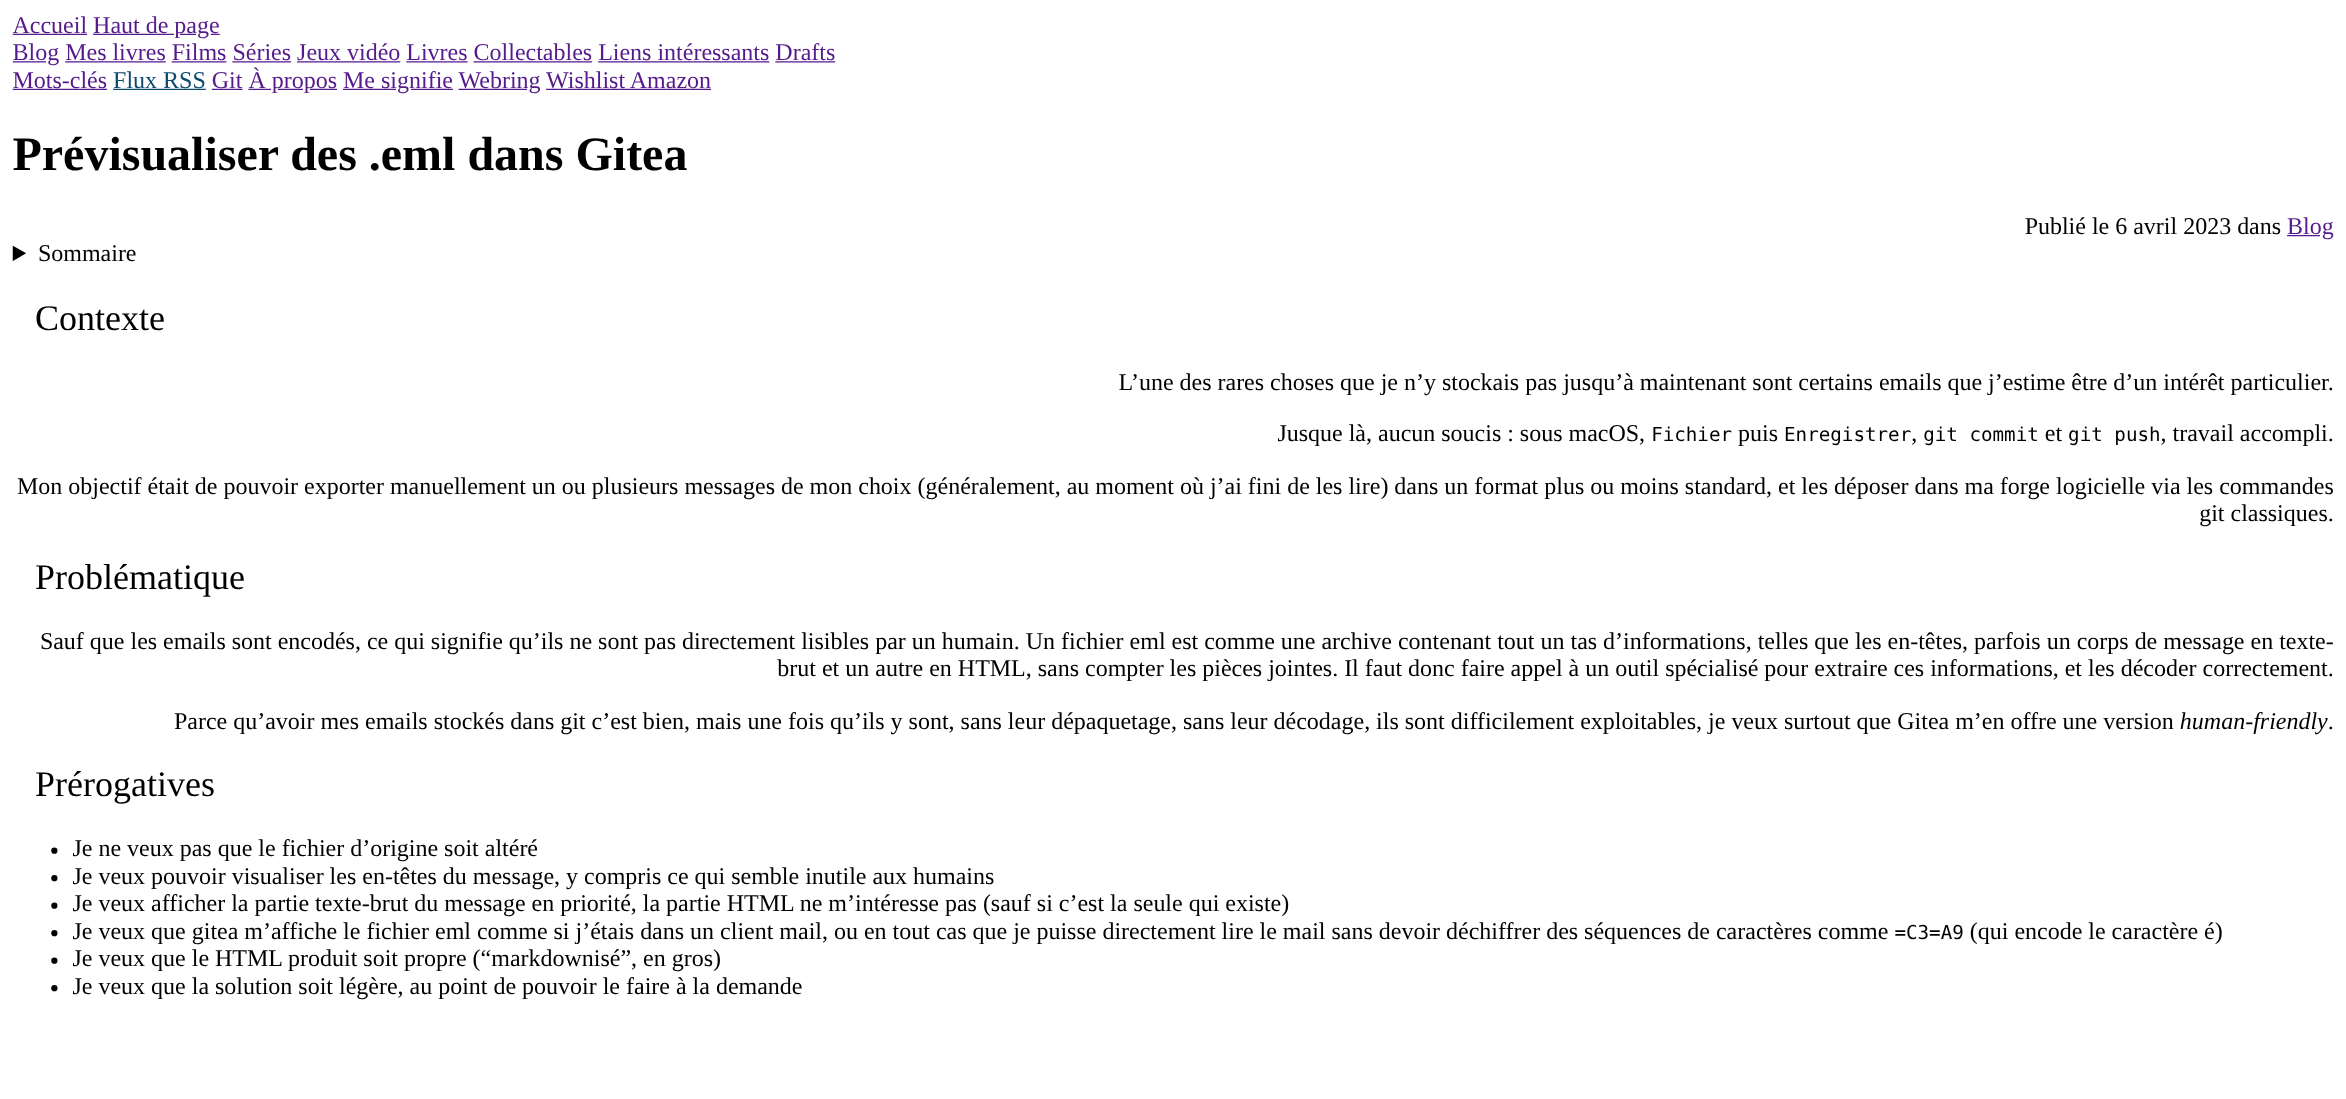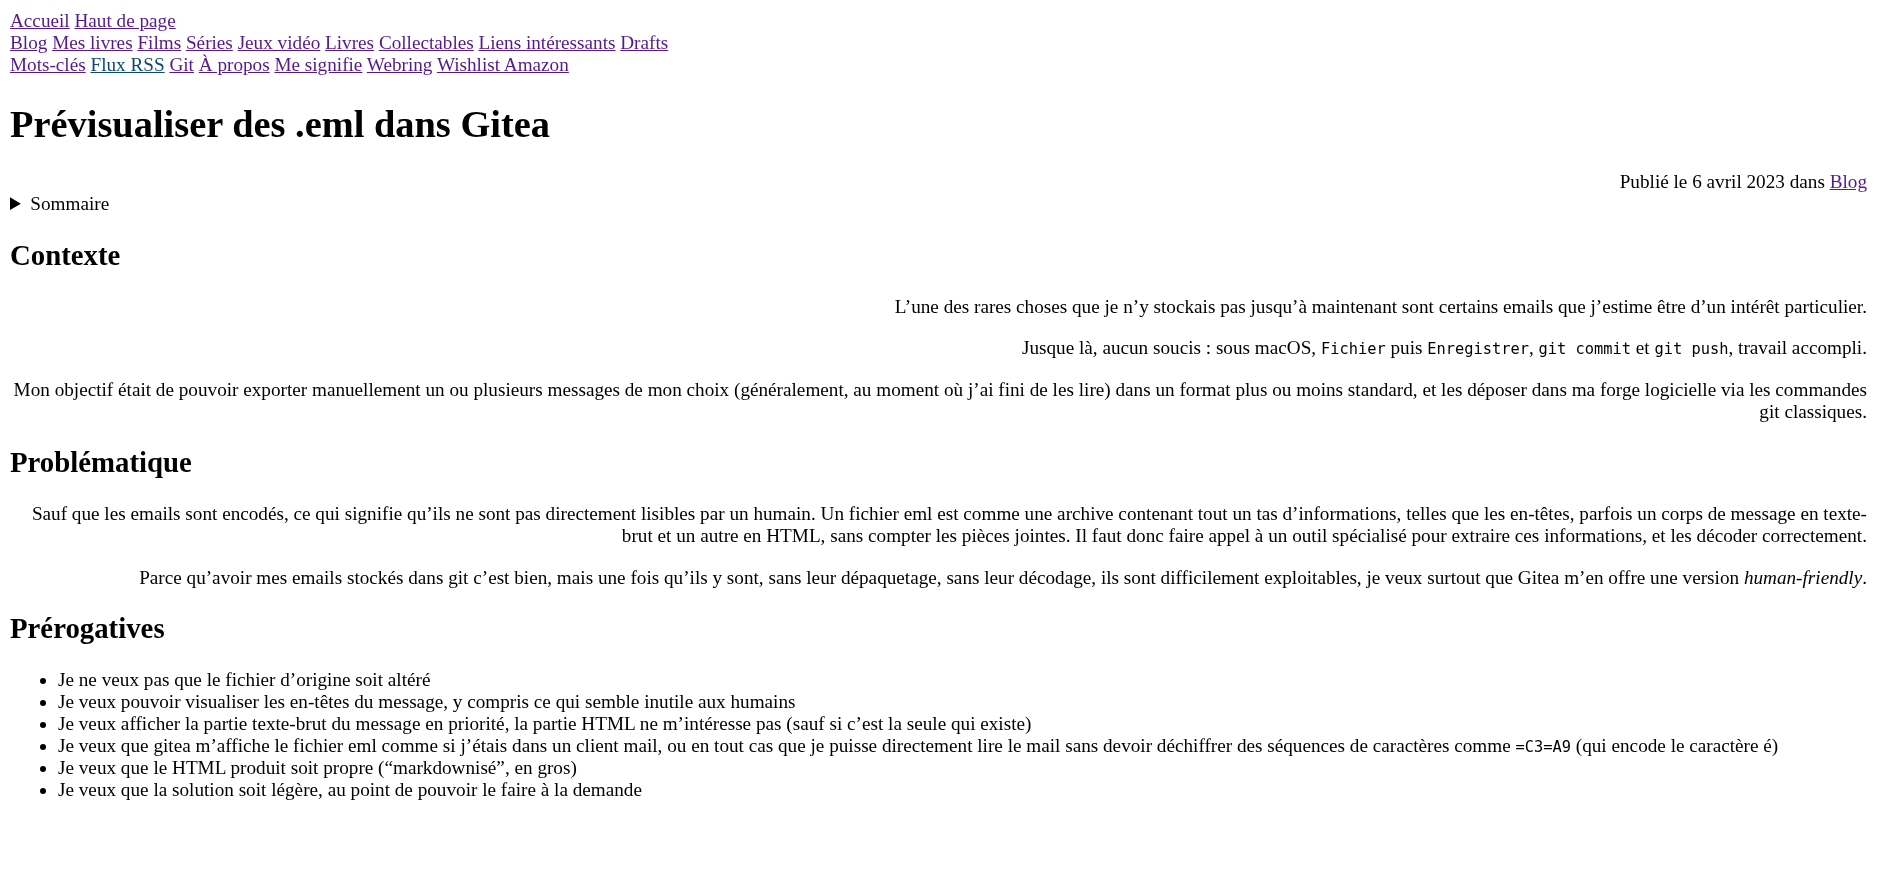--- a/index.html
+++ b/index.html
@@ -11,21 +11,21 @@
     font-size: 19.2px;
     line-height: normal;
     width: 1857px;
     min-height: 859px;
   }
   a { color: #0c4a6e; text-decoration: underline; cursor: pointer; }
   a.visited { color: #551A8B; }
   nav { margin: 0; }
   .nav-row { margin: 0; }
   h1 { font-size: 2em; font-weight: bold; margin: 0.67em 0; }
-  h2 { font-size: 1.5em; font-weight: bold; margin: 0.83em 0; }
+  h2 { font-size: 1.5em; font-weight: normal; margin: 0.83em 18px; }
   p { margin: 1em 0; text-align: right; }
   p.meta-line { margin: 0; }
   details { margin: 0; }
   summary { cursor: pointer; display: list-item; }
   code {
     font-family: "DejaVu Sans Mono", "Liberation Mono", monospace;
     font-size: 0.8em;
   }
   em { font-style: italic; }
   ul { margin: 1em 0; padding-left: 2.5em; list-style: disc; }

